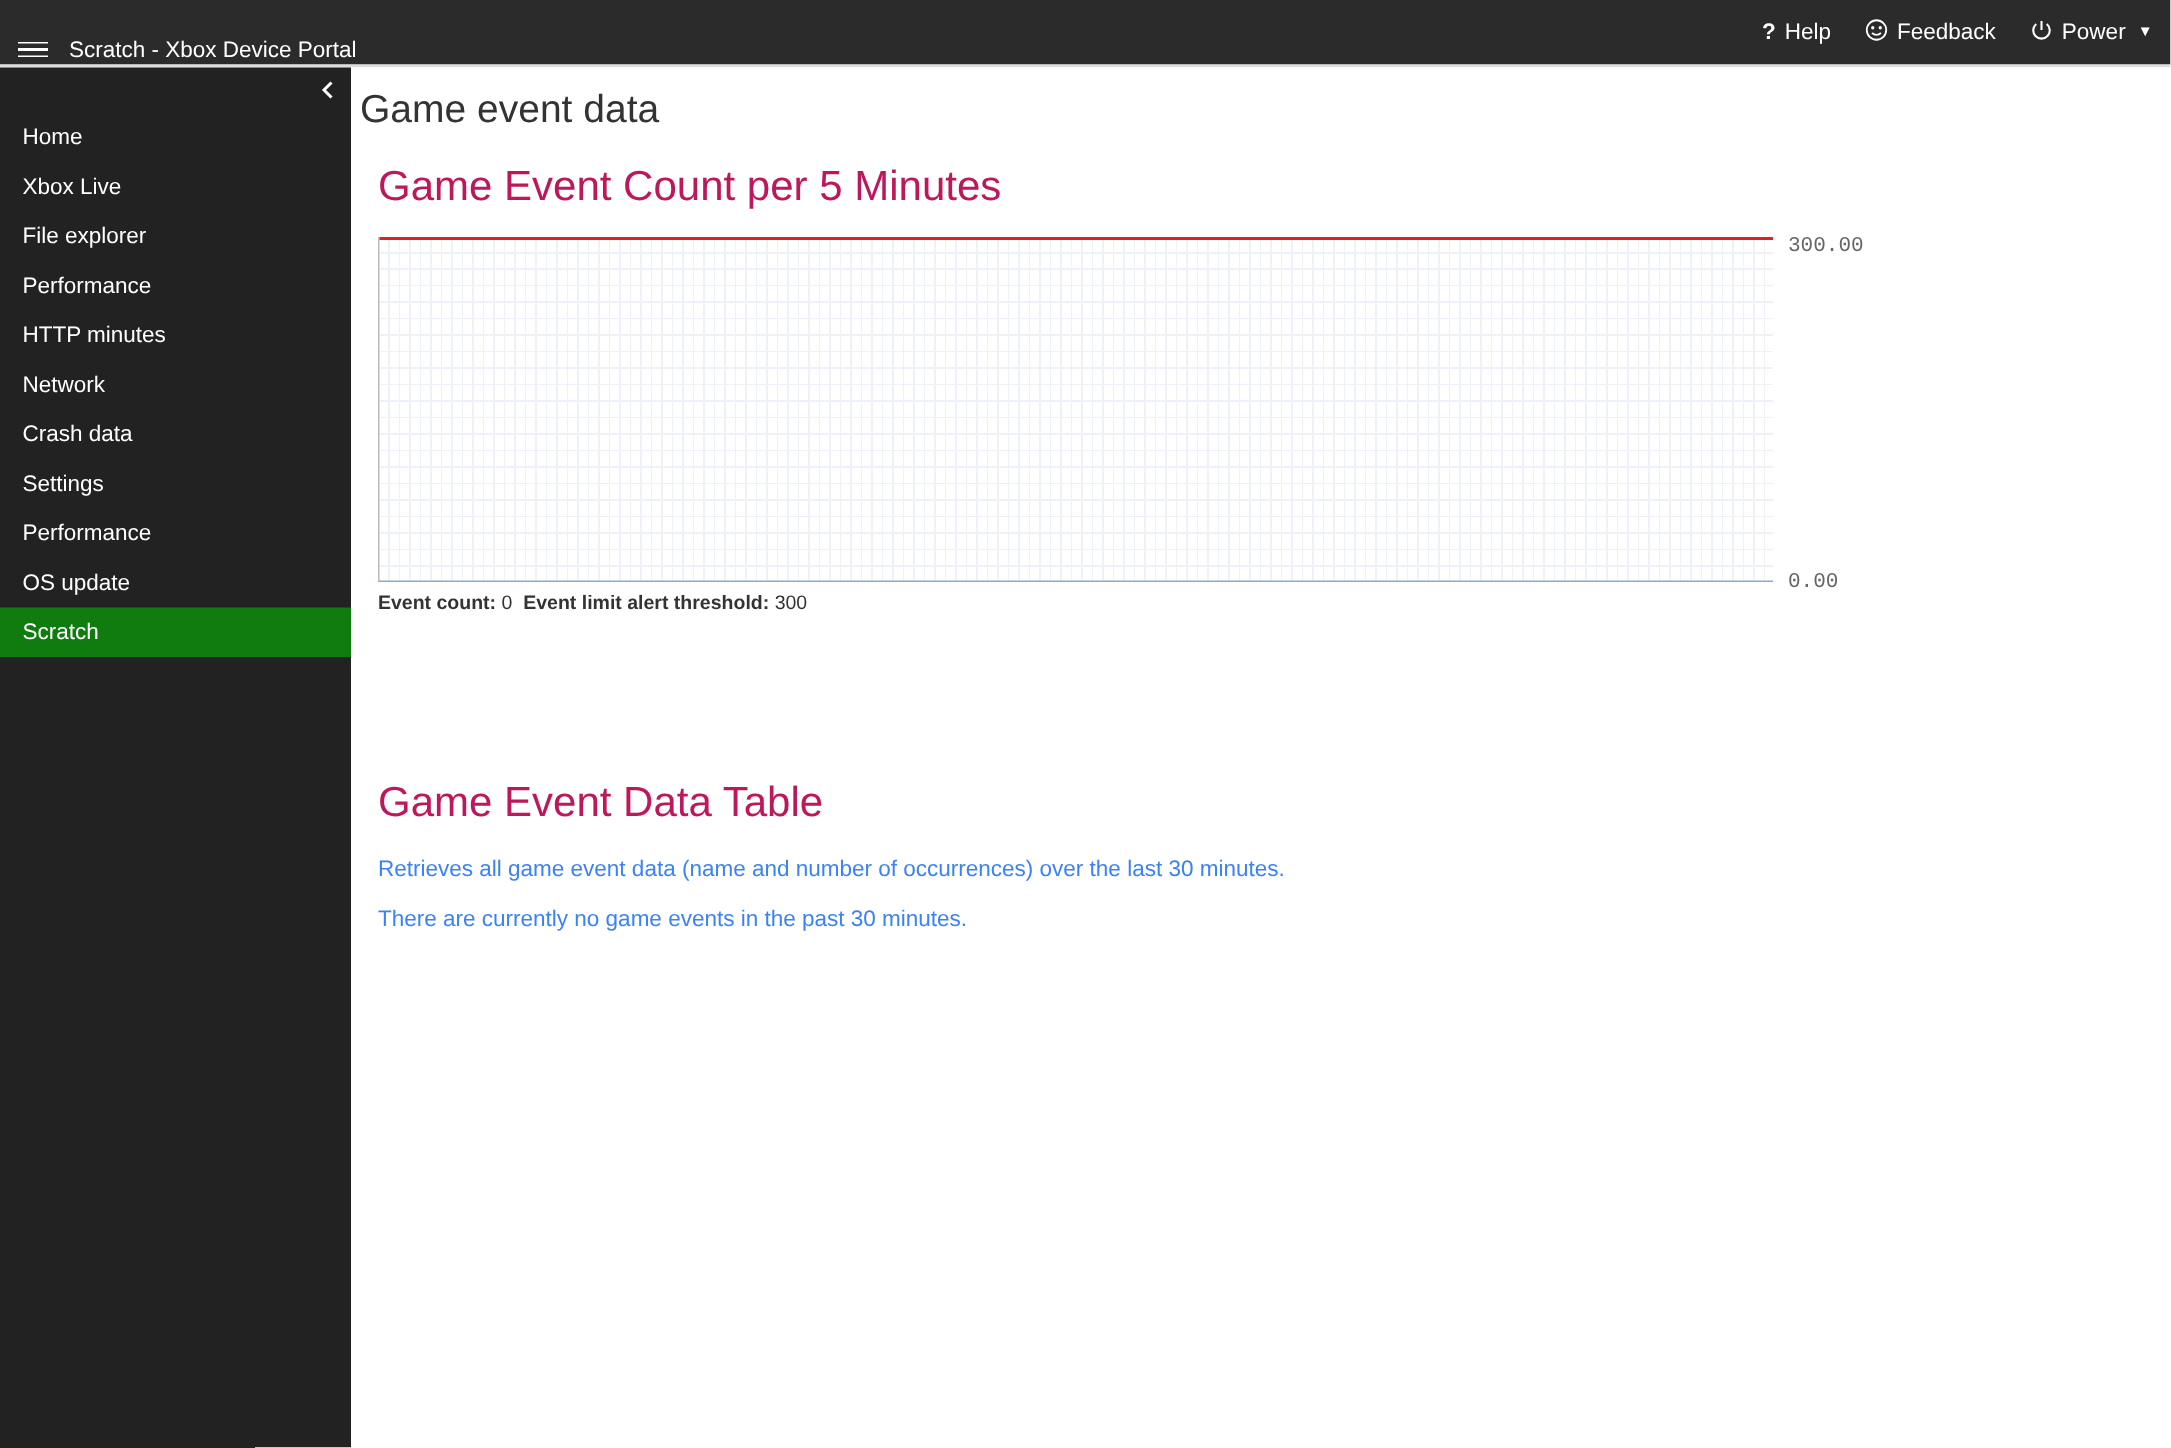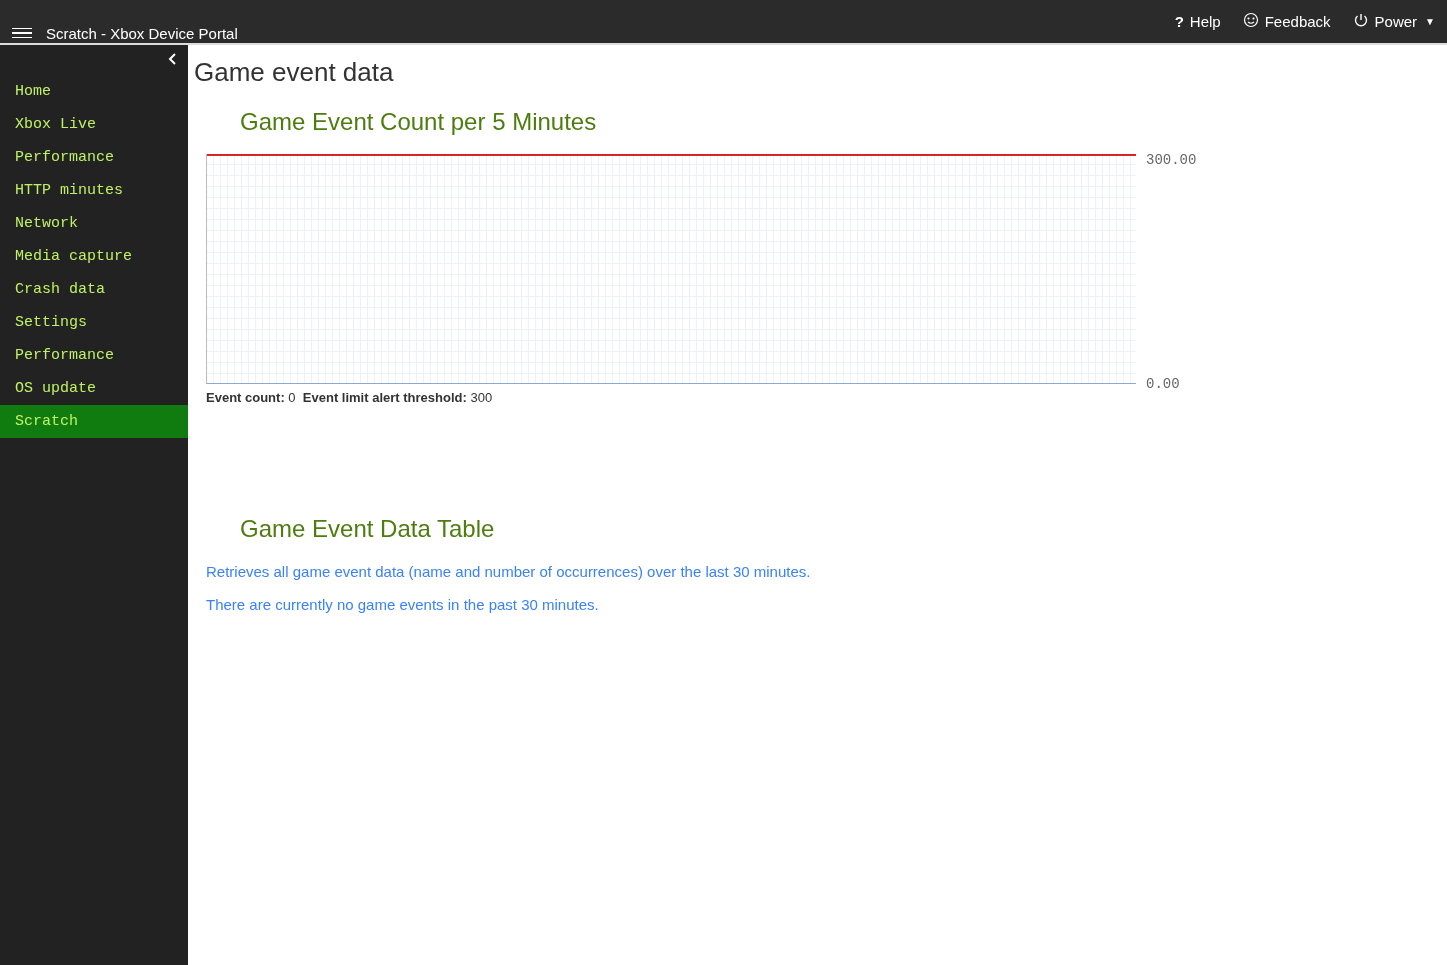--- a/index.html
+++ b/index.html
@@ -12,31 +12,31 @@
   .topbar-title { font-weight: 400; font-size: 15px; }
   .topbar-right { display: flex; align-items: center; gap: 22px; }
   .topbar-item { display: flex; align-items: center; gap: 6px; cursor: pointer; font-size: 15px; }
   .topbar-item svg { width: 16px; height: 16px; }
   .dropdown-caret { font-size: 10px; margin-left: 2px; }
   
   .divider { height: 2px; background: #ddd; }
   
   .body-wrap { display: flex; height: calc(965px - 45px); }
   
-  .sidebar { background: #222; color: #bef264; width: 188px; position: relative; flex-shrink: 0; font-family: Liberation Mono, monospace; }
+  .sidebar { background: #222; color: #ffffff; width: 234px; position: relative; flex-shrink: 0; }
   .sidebar-collapse { position: absolute; top: 8px; right: 10px; color: #fff; font-size: 14px; cursor: pointer; }
   .sidebar-nav { padding-top: 30px; }
   .sidebar-item { padding: 8px 15px; font-size: 15px; cursor: pointer; }
   .sidebar-item.active { background: #107c10; }
   
   .content { flex: 1; background: #fff; overflow-y: scroll; padding: 12px 12px 20px 6px; position: relative; }
   .page-title { font-size: 26px; font-weight: 400; color: #333; margin-bottom: 20px; margin-left: 0; }
   
   .section { padding-left: 12px; }
-  .section-title { font-size: 24px; font-weight: 300; color: #4d7c0f; margin-bottom: 18px; margin-left: 34px; }
+  .section-title { font-size: 28px; font-weight: 300; color: #be185d; margin-bottom: 18px; }
   
   .chart-wrap { position: relative; margin-bottom: 6px; }
   .chart-area { height: 230px; border-left: 1px solid #bbb; border-bottom: 1px solid #8aa8d6; position: relative; background: repeating-linear-gradient(to bottom, transparent 0, transparent 10px, #eef2f8 10px, #eef2f8 11px), repeating-linear-gradient(to right, transparent 0, transparent 6px, #eef2f8 6px, #eef2f8 7px); width: 930px; }
   .chart-redline { position: absolute; top: 0; left: 0; right: 0; height: 2px; background: #d22; }
   .y-label-top { position: absolute; top: -2px; left: 940px; font-family: "Courier New", monospace; font-size: 14px; color: #666; }
   .y-label-bot { position: absolute; bottom: -8px; left: 940px; font-family: "Courier New", monospace; font-size: 14px; color: #666; }
   
   .chart-caption { font-size: 13px; color: #333; margin-top: 4px; }
   .chart-caption b { font-weight: 700; }
   
@@ -94,24 +94,24 @@
 <div class="body-wrap">
   <div class="sidebar">
     <div class="sidebar-collapse">
       <svg width="10" height="12" viewBox="0 0 10 12">
           <path d="M7 1 L2 6 L7 11" fill="none" stroke="#fff" stroke-width="2"></path>
         </svg>
     </div>
     <div class="sidebar-nav">
       <div class="sidebar-item">Home</div>
       <div class="sidebar-item">Xbox Live</div>
+      <div class="sidebar-item">File explorer</div>
       <div class="sidebar-item">Performance</div>
       <div class="sidebar-item">HTTP minutes</div>
       <div class="sidebar-item">Network</div>
-      <div class="sidebar-item">Media capture</div>
       <div class="sidebar-item">Crash data</div>
       <div class="sidebar-item">Settings</div>
       <div class="sidebar-item">Performance</div>
       <div class="sidebar-item">OS update</div>
       <div class="sidebar-item active">Scratch</div>
     </div>
   </div>
 
   <div class="content">
     <h1 class="page-title">Game event data</h1>

